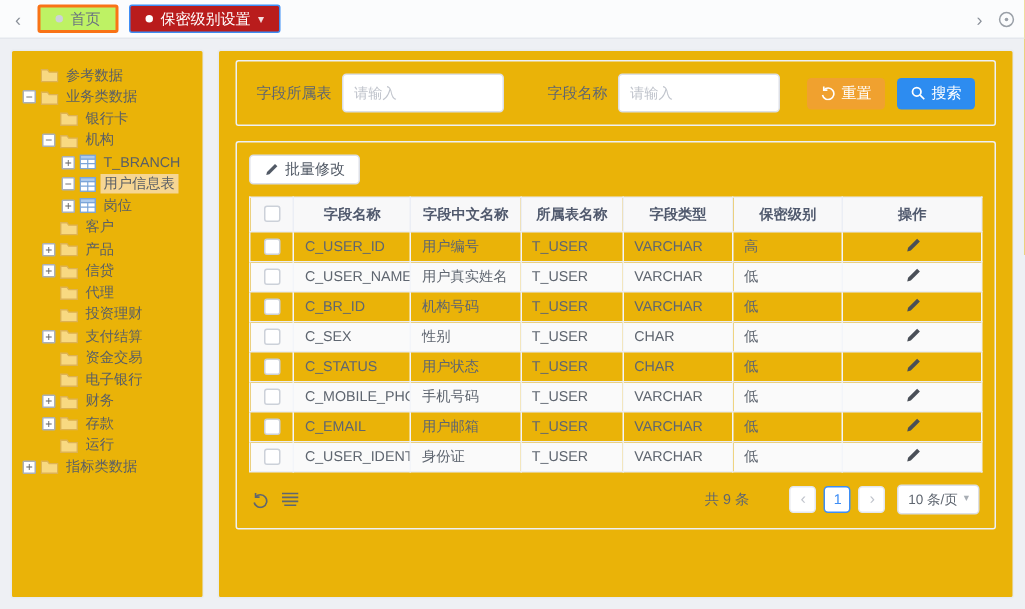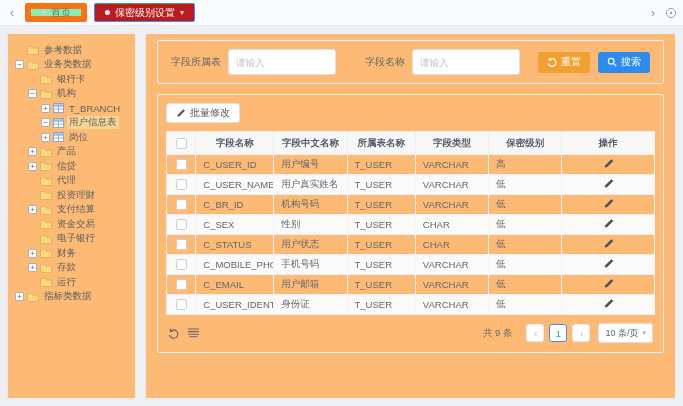--- a/index.html
+++ b/index.html
@@ -14,29 +14,29 @@
   
   .tabbar {
     height:26px; background:#fbfcfd; border-bottom:1px solid #e4e7ed;
     display:flex; align-items:center; padding:0 6px; gap:7px;
   }
   .nav-chev { color:#8a9099; font-size:12px; width:12px; text-align:center; cursor:pointer; }
   .tab {
     display:inline-flex; align-items:center; gap:5px; height:19px;
     padding:0 10px; font-size:10px; border-radius:2px; white-space:nowrap;
   }
-  .tab.home { background:#86efac; border:6px solid #f97316; color:#6a7280;text-align:center; }
+  .tab.home { background:#bef264; border:2px solid #f97316; color:#6a7280;text-align:center; }
   .tab.active { background:#b91c1c; color:#fff; border:1px solid #3d8df5; }
   .tab-dot { width:5px; height:5px; border-radius:50%; background:#cdd2d9; display:inline-block; }
   .tab.active .tab-dot { background:#fff; }
   .tab-caret { font-size:8px; line-height:8px; opacity:.85; }
   .tabbar-right { margin-left:auto; display:flex; align-items:center; gap:6px; }
   
   .content { display:flex; gap:9px; padding:7px; height:380px; }
-  .panel { background:#fdba74; border:1px solid #e7ebf0; border-radius:2px; }
+  .panel { background:#eab308; border:1px solid #e7ebf0; border-radius:2px; }
   .sidebar { width:129px; padding:9px 2px 8px 5px; overflow:hidden; }
   .main { flex:1; padding:6px 11px 0 11px; overflow:hidden; }
   
   .tree-row { display:flex; align-items:center; gap:3px; height:14.5px; white-space:nowrap; font-size:9.5px; color:#5a5f66; cursor:pointer; }
   .expander {
     width:9px; height:9px; min-width:9px; border:1px solid #aab0b9; background:#fff;
     display:inline-flex; align-items:center; justify-content:center;
     font-size:8px; line-height:7px; color:#666; border-radius:1px;
   }
   .expander.spacer { border:none; background:transparent; }
@@ -86,21 +86,21 @@
   .cbx {
     width:11px; height:11px; border:1px solid #ccd1d9; border-radius:2px;
     background:#fff; display:inline-block; vertical-align:middle; cursor:pointer;
   }
   .edit-btn { display:inline-flex; cursor:pointer; }
   
   .table-footer { display:flex; align-items:center; margin-top:8px; padding:0 2px; }
   .foot-icons { display:flex; align-items:center; gap:9px; }
   .foot-icons span { display:inline-flex; cursor:pointer; }
   .pager { margin-left:auto; display:flex; align-items:center; gap:5px; font-size:9.5px; color:#5f6670; }
-  .pg-total { margin-right:9px; }
+  .pg-total { margin-right:22px; }
   .pg-btn {
     width:18px; height:18px; border:1px solid #e4e7ed; border-radius:3px; background:#fff;
     display:inline-flex; align-items:center; justify-content:center;
     color:#c0c4cc; font-size:11px; cursor:default;
   }
   .pg-btn.page { border-color:#3d8df5; color:#3d8df5; font-size:9.5px; cursor:pointer; }
   .pg-size {
     height:20px; border:1px solid #dcdfe6; border-radius:3px; background:#fff;
     display:inline-flex; align-items:center; gap:4px; padding:0 6px; font-size:9px;
     color:#5f6670; margin-left:3px; cursor:pointer;
@@ -200,20 +200,29 @@
           <span class="expander">+</span>
           <span class="node-icon">
             <svg width="11" height="10" viewBox="0 0 11 10">
               <rect x="0.5" y="0.5" width="10" height="9" fill="#fff" stroke="#7ba5d9" stroke-width="0.9"></rect>
               <rect x="0.5" y="0.5" width="10" height="2.6" fill="#aecbee" stroke="#7ba5d9" stroke-width="0.9"></rect>
               <line x1="0.5" y1="6.1" x2="10.5" y2="6.1" stroke="#7ba5d9" stroke-width="0.8"></line>
               <line x1="5.5" y1="3.1" x2="5.5" y2="9.5" stroke="#7ba5d9" stroke-width="0.8"></line>
             </svg>
           </span>
           <span class="node-label">岗位</span>
+        </div>
+        <div class="tree-row" style="padding-left: 15px;">
+          <span class="expander spacer"></span>
+          <span class="node-icon">
+            <svg width="12" height="10" viewBox="0 0 12 10">
+              <path d="M0.5 1.5 h4.2 l1.1 1.6 h5.7 v6.4 h-11 z" fill="#f8d982" stroke="#ddb254" stroke-width="0.9"></path>
+            </svg>
+          </span>
+          <span class="node-label">客户</span>
         </div>
         <div class="tree-row" style="padding-left: 15px;">
           <span class="expander">+</span>
           <span class="node-icon">
             <svg width="12" height="10" viewBox="0 0 12 10">
               <path d="M0.5 1.5 h4.2 l1.1 1.6 h5.7 v6.4 h-11 z" fill="#f8d982" stroke="#ddb254" stroke-width="0.9"></path>
             </svg>
           </span>
           <span class="node-label">产品</span>
         </div>

